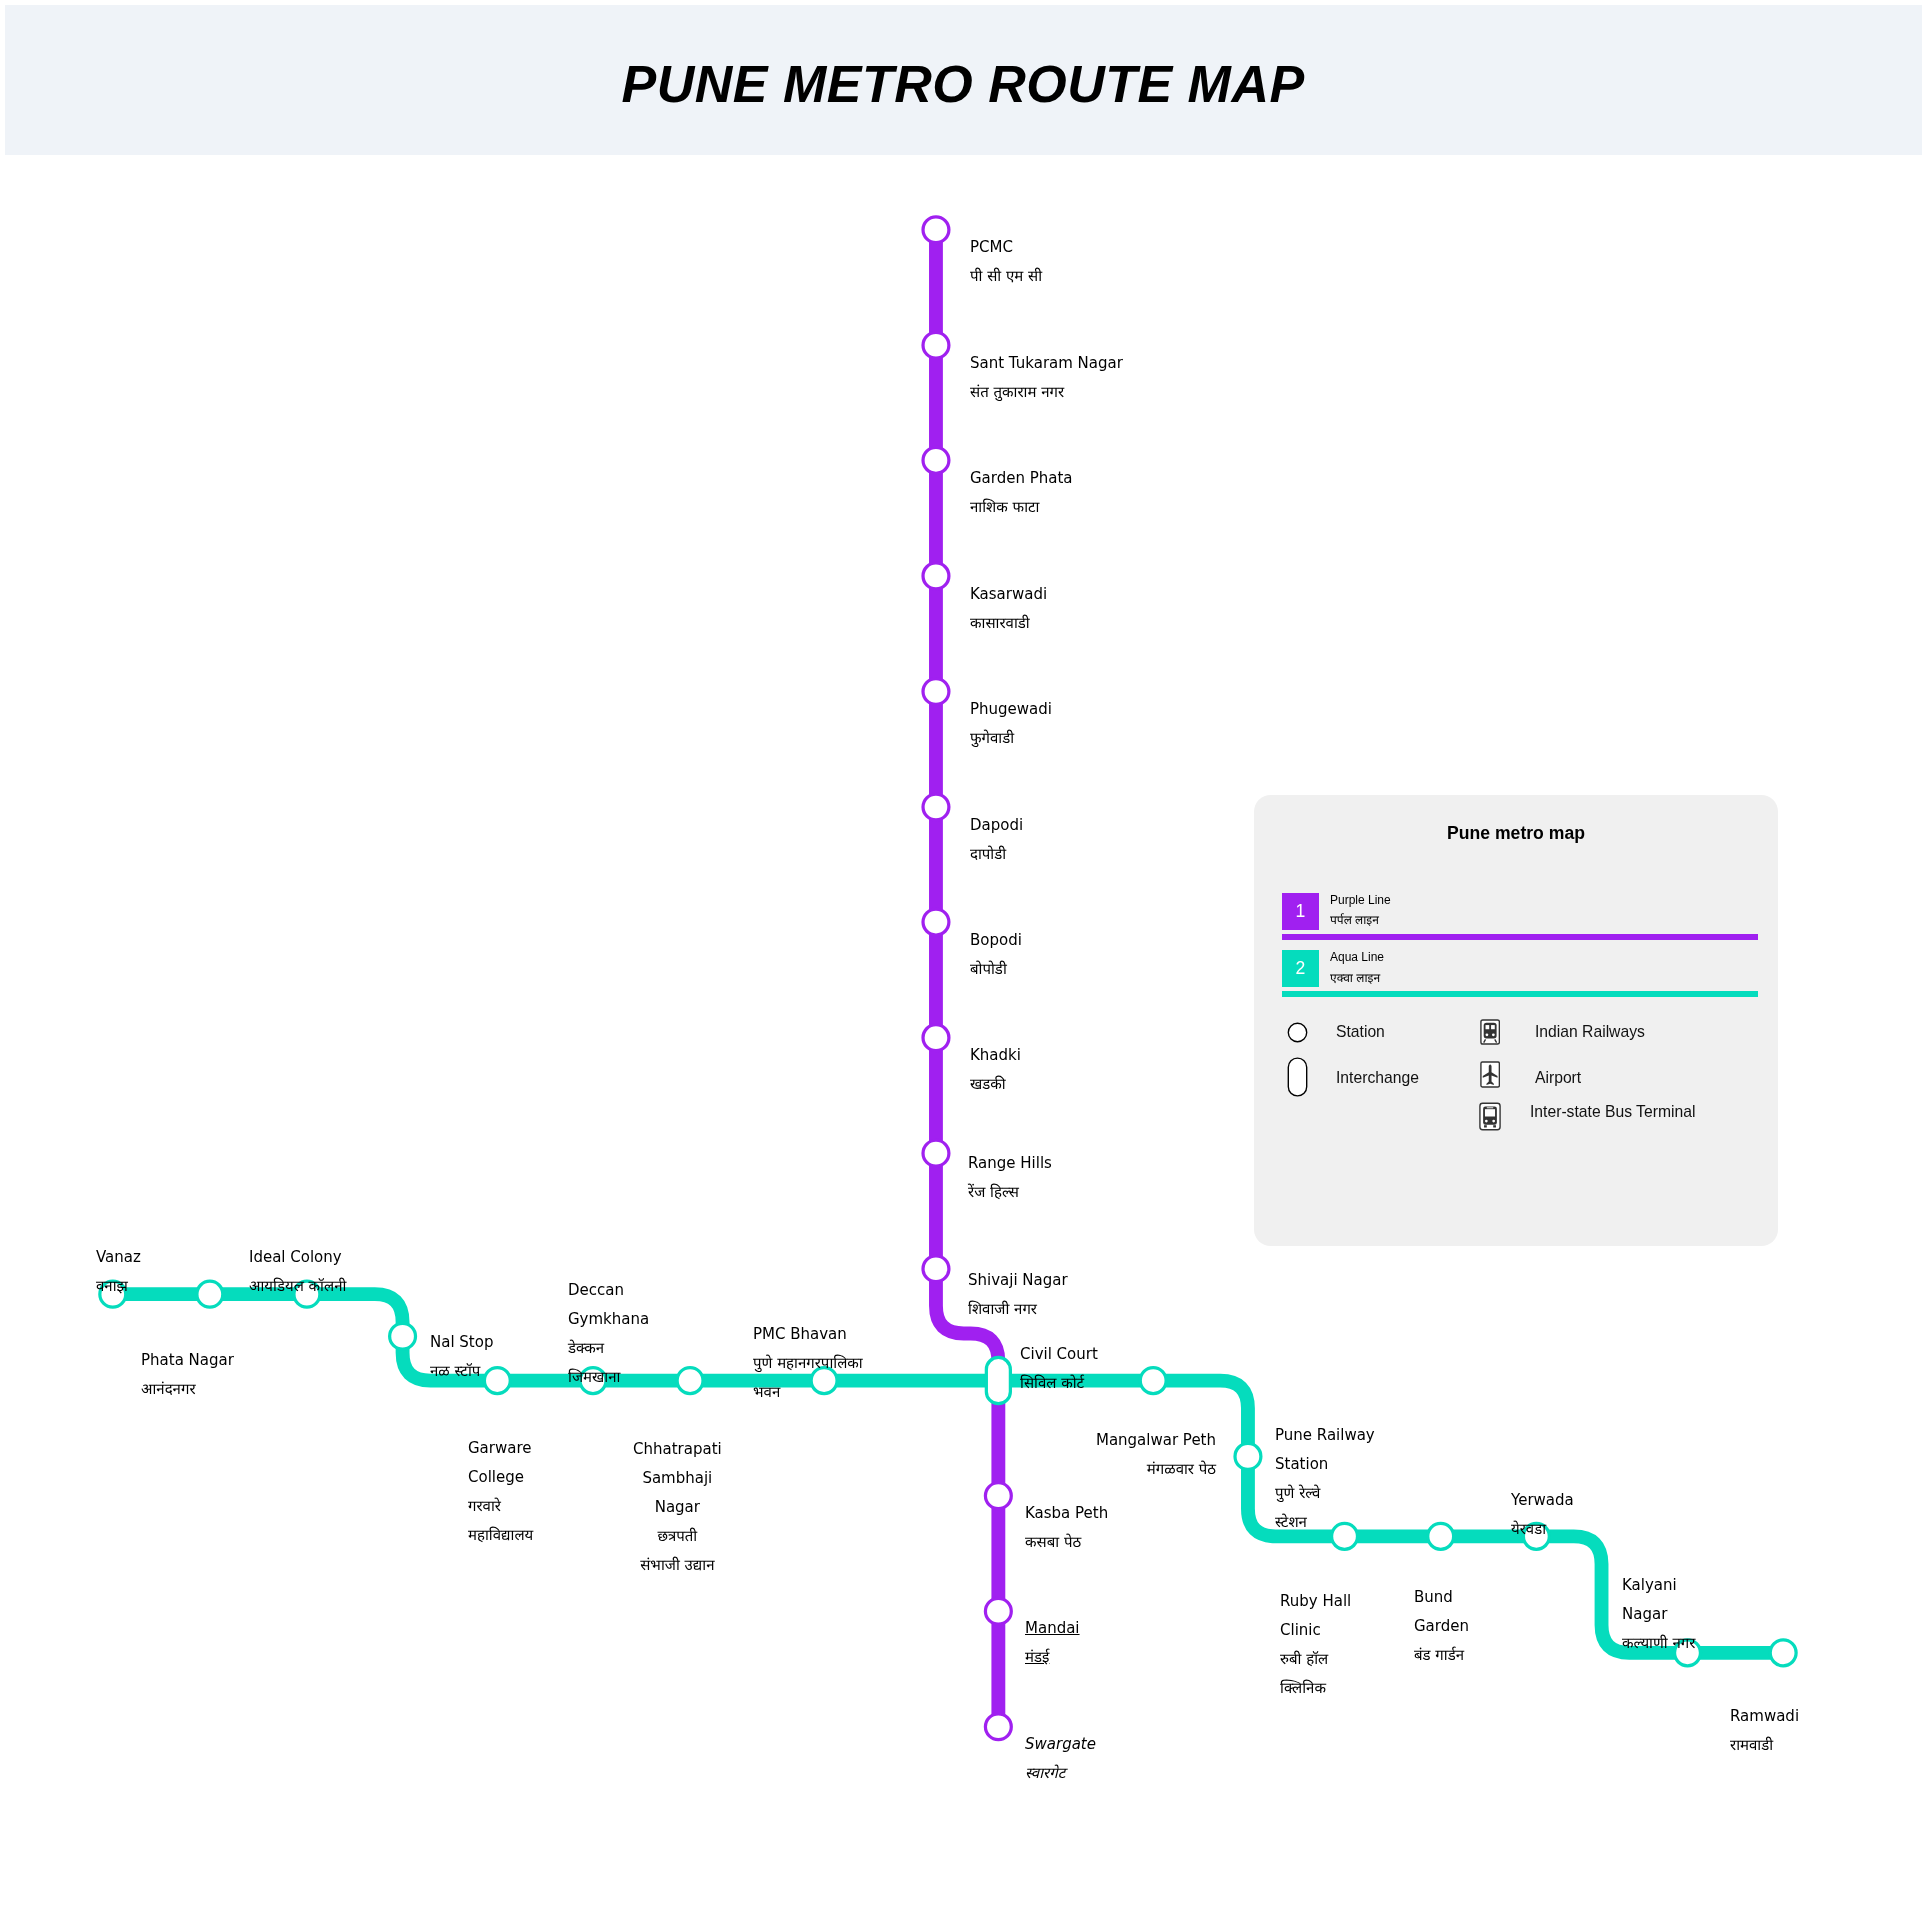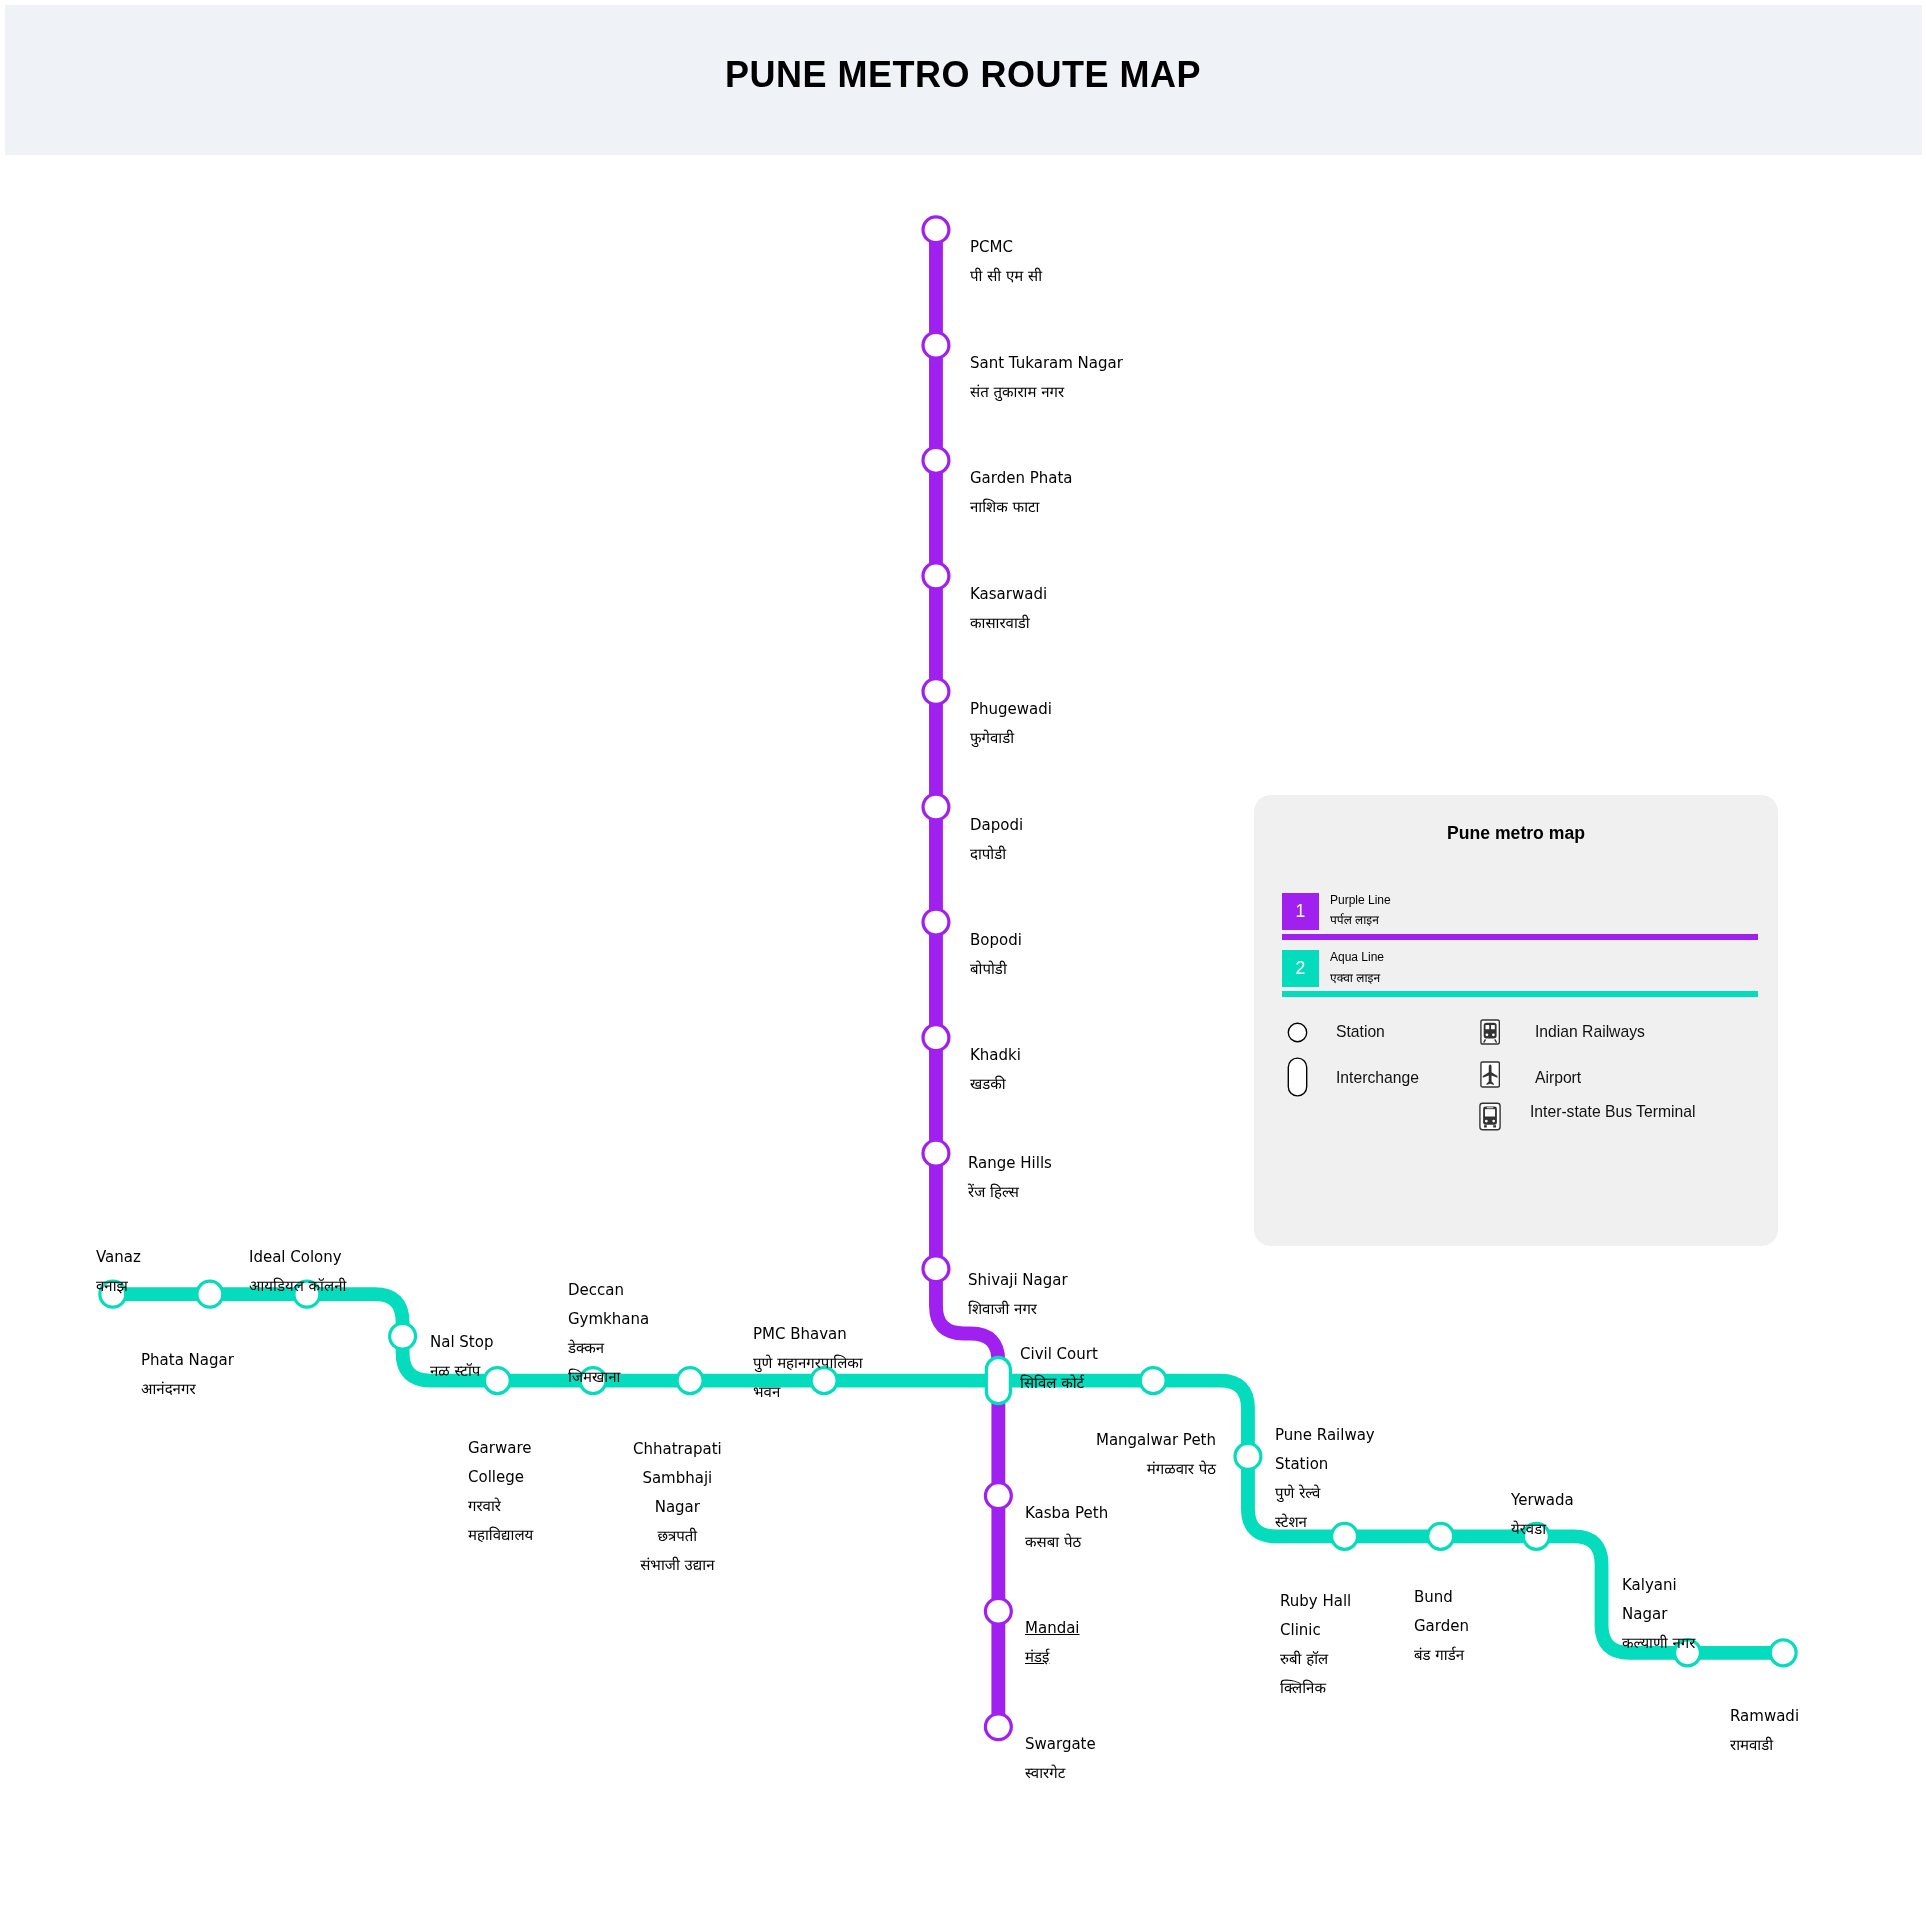--- a/index.html
+++ b/index.html
@@ -1,18 +1,18 @@
 <!DOCTYPE html>
 <html style="font-size:7.4px"><head>
 <meta charset="utf-8">
 <style>
   html, body { margin:0; padding:0; background:#ffffff; }
   body { width:1926px; height:1926px; position:relative; overflow:hidden; font-family:"DejaVu Sans", sans-serif; }
   .header { position:absolute; left:4.6px; top:4.6px; width:1917px; height:150px; background:#eff3f8; }
-  .title { position:absolute; left:0; right:0; top:49px; text-align:center; font-family:"Liberation Sans", sans-serif; font-weight:bold; font-size:36px; color:#000; letter-spacing:0.5px; }
+  .title { position:absolute; left:0; right:0; top:49px; text-align:center; font-family:"Liberation Sans", sans-serif; font-weight:bold; font-size:52px; color:#000; letter-spacing:0.5px;font-style:italic; }
   svg.map { position:absolute; left:0; top:0; }
   .lbl { position:absolute; font-family:"DejaVu Sans", sans-serif; font-size:15px; line-height:29px; color:#000; white-space:nowrap;margin-top:29px; }
   .lbl.r { text-align:right; }
   .legend { position:absolute; left:1254px; top:795px; width:524px; height:451px; background:#f0f0f0; border-radius:16.6px; }
   .legend-title { position:absolute; left:0; right:0; top:28px; text-align:center; font-family:"Liberation Sans", sans-serif; font-weight:bold; font-size:17.6px; color:#000; }
   .badge { position:absolute; width:37px; height:37px; color:#fff; font-family:"Liberation Sans", sans-serif; font-size:17.6px; line-height:37px; text-align:center; }
   .lline-name { position:absolute; font-family:"Liberation Sans", sans-serif; font-size:12px; color:#000; }
   .lline-bar { position:absolute; left:28px; width:476px; height:5.5px; }
   .sym-text { position:absolute; font-family:"Liberation Sans", sans-serif; font-size:15.7px; color:#111; white-space:nowrap; }
   .sym { position:absolute; }
@@ -102,21 +102,21 @@
       <div>शिवाजी नगर</div>
     </div>
     <div class="lbl" style="left: 1025px; top: 1470px;">
       <div>Kasba Peth</div>
       <div>कसबा पेठ</div>
     </div>
     <div class="lbl" style="left: 1025px; top: 1585px; text-decoration: underline;">
       <div>Mandai</div>
       <div>मंडई</div>
     </div>
-    <div class="lbl" style="left: 1025px; top: 1701px;">
+    <div class="lbl" style="left: 1025px; top: 1701px; font-style: italic;">
       <div>Swargate</div>
       <div>स्वारगेट</div>
     </div>
     <div class="lbl" style="left: 96px; top: 1214px;">
       <div>Vanaz</div>
       <div>वनाझ</div>
     </div>
     <div class="lbl" style="left: 141px; top: 1317px;">
       <div>Phata Nagar</div>
       <div>आनंदनगर</div>

